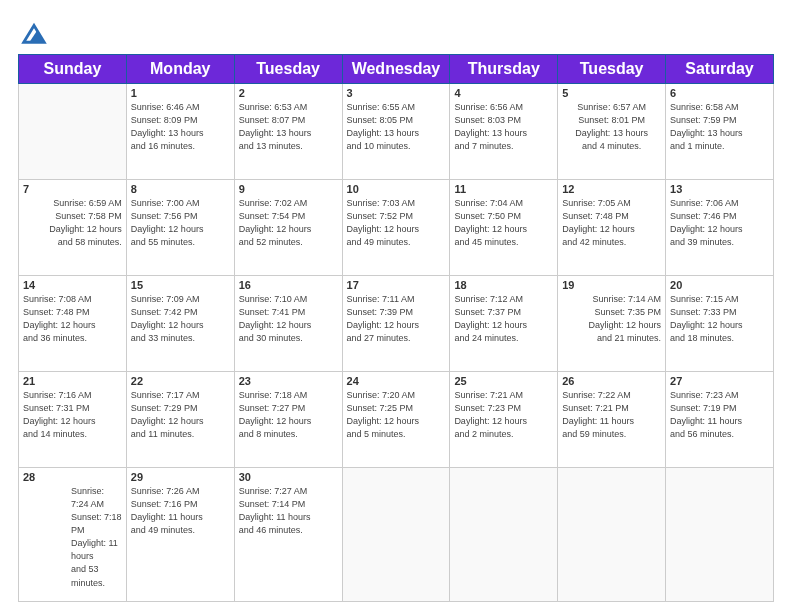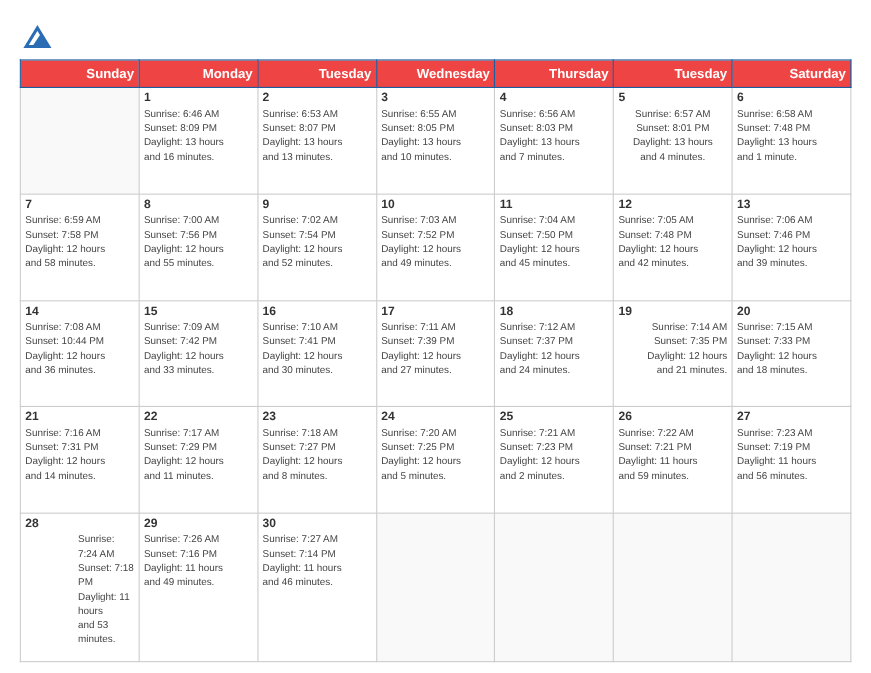--- a/index.html
+++ b/index.html
@@ -53,26 +53,26 @@
       margin-top: 2px;
     }
     .calendar {
       border: 1px solid #ccc;
       border-collapse: collapse;
       width: 100%;
       flex: 1;
       table-layout: fixed;
     }
     .calendar th {
-      background: #ef4444;
+      background: #6d28d9;
       color: #fff;
-      font-size: 12px;
+      font-size: 16px;
       font-weight: bold;
       padding: 5px 4px;
-      text-align: right;
+      text-align: center;
       border: 1px solid #1a5da0;
     }
     .calendar td {
       border: 1px solid #ccc;
       vertical-align: top;
       padding: 3px 4px;
       font-size: 9.5px;
       color: #333;
       height: 90px;
     }
@@ -165,29 +165,29 @@
           <td>
             <span class="day-number">5</span>
             <div class="day-info" style="white-space: pre-line; text-align: center;">Sunrise: 6:57 AM
 Sunset: 8:01 PM
 Daylight: 13 hours
 and 4 minutes.</div>
           </td>
           <td>
             <span class="day-number">6</span>
             <div class="day-info" style="white-space: pre-line;">Sunrise: 6:58 AM
-Sunset: 7:48 PM
+Sunset: 7:59 PM
 Daylight: 13 hours
 and 1 minute.</div>
           </td>
         </tr>
         <tr>
           <td>
             <span class="day-number">7</span>
-            <div class="day-info" style="white-space: pre-line;">Sunrise: 6:59 AM
+            <div class="day-info" style="white-space: pre-line; text-align: right;">Sunrise: 6:59 AM
 Sunset: 7:58 PM
 Daylight: 12 hours
 and 58 minutes.</div>
           </td>
           <td>
             <span class="day-number">8</span>
             <div class="day-info" style="white-space: pre-line;">Sunrise: 7:00 AM
 Sunset: 7:56 PM
 Daylight: 12 hours
 and 55 minutes.</div>
@@ -225,21 +225,21 @@
             <div class="day-info" style="white-space: pre-line;">Sunrise: 7:06 AM
 Sunset: 7:46 PM
 Daylight: 12 hours
 and 39 minutes.</div>
           </td>
         </tr>
         <tr>
           <td>
             <span class="day-number">14</span>
             <div class="day-info" style="white-space: pre-line;">Sunrise: 7:08 AM
-Sunset: 10:44 PM
+Sunset: 7:48 PM
 Daylight: 12 hours
 and 36 minutes.</div>
           </td>
           <td>
             <span class="day-number">15</span>
             <div class="day-info" style="white-space: pre-line;">Sunrise: 7:09 AM
 Sunset: 7:42 PM
 Daylight: 12 hours
 and 33 minutes.</div>
           </td>

